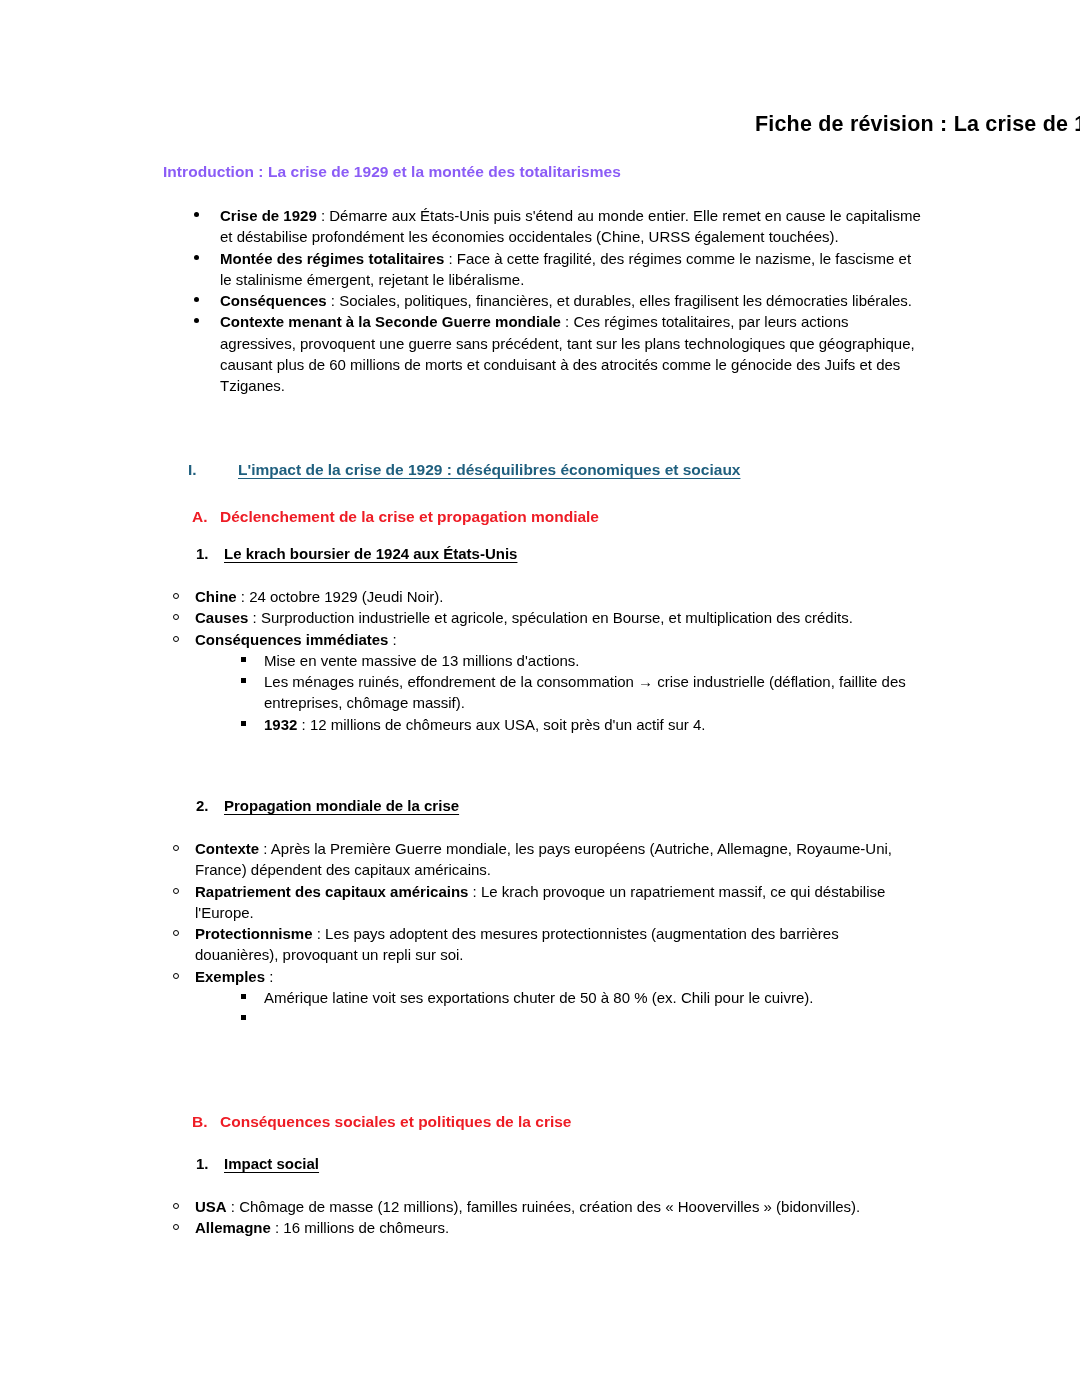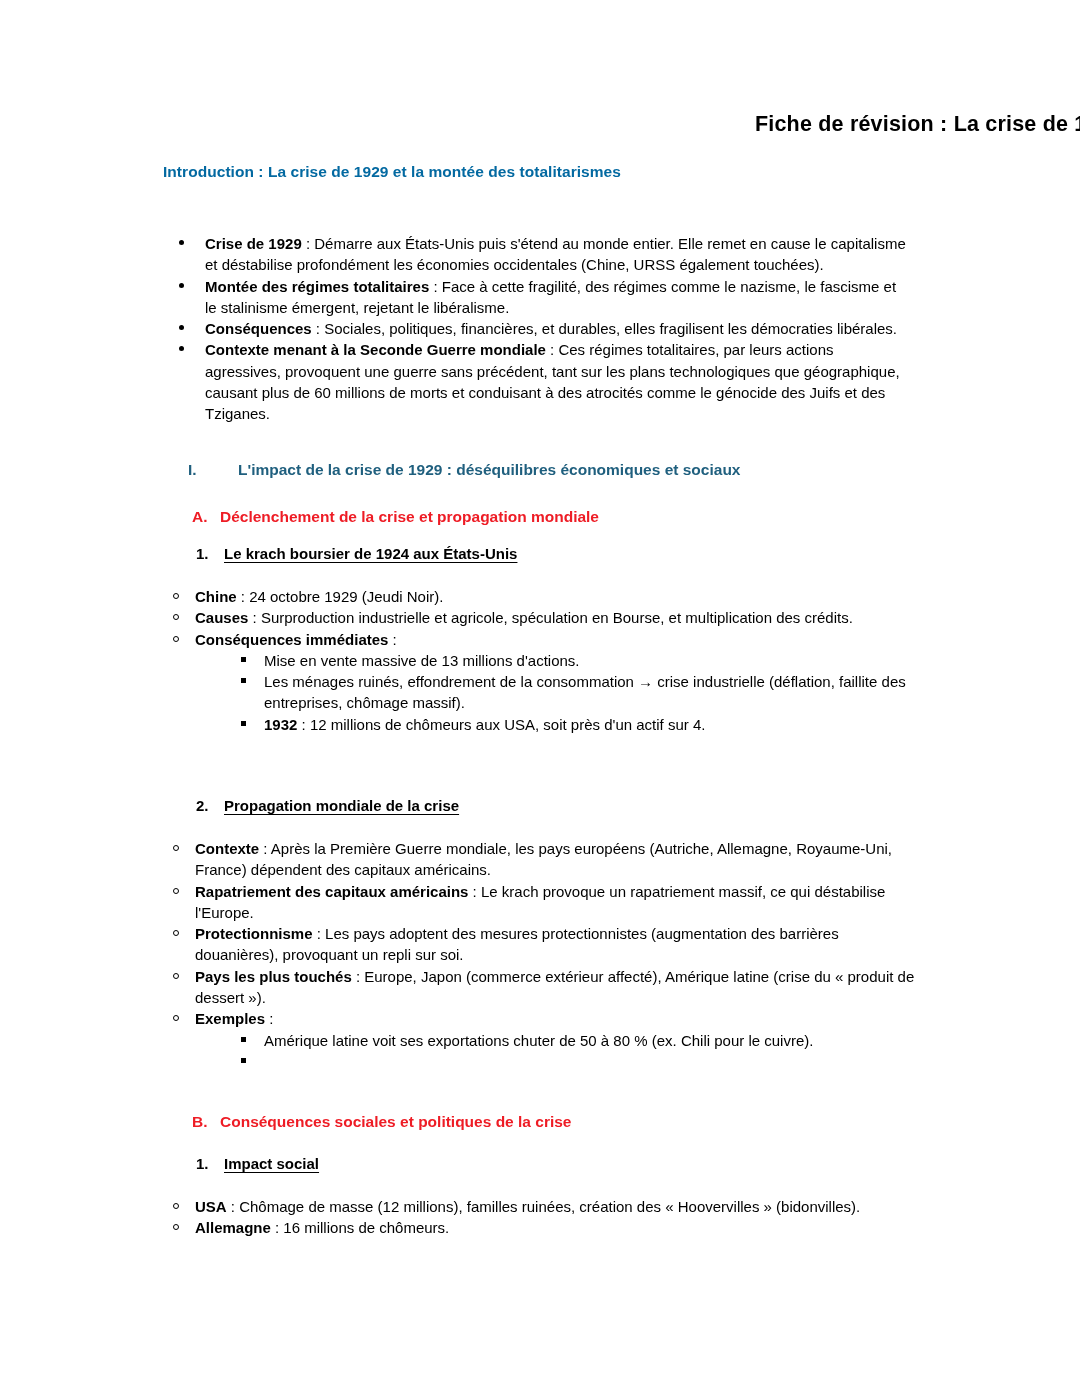--- a/index.html
+++ b/index.html
@@ -37,36 +37,36 @@
     padding-left: 43px;
   }
 
   
   .h-intro {
     position: absolute;
     left: 163px;
     top: 163px;
     font-size: 15.5px;
     font-weight: bold;
-    color: #0369a1;
+    color: #8b5cf6;
     letter-spacing: 0.05px;
   }
 
   .h-roman {
     position: absolute;
     left: 188px;
     top: 461px;
     font-size: 15.5px;
     font-weight: bold;
     color: #1f5f7e;
     display: flex;
     align-items: baseline;
   }
   .h-roman .num { width: 50px; display: inline-block; }
-  .h-roman .txt { text-underline-offset: 3px; }
+  .h-roman .txt { text-decoration: underline; text-underline-offset: 3px; }
 
   .h-letter {
     position: absolute;
     left: 192px;
     font-size: 15.5px;
     font-weight: bold;
     color: #ee1c25;
     display: flex;
     align-items: baseline;
   }
@@ -128,21 +128,21 @@
 </style>
 </head>
 <body>
 
 <div class="page">
 
   <div class="doc-title">Fiche de révision : La crise de 1929</div>
 
   <div class="h-intro">Introduction : La crise de 1929 et la montée des totalitarismes</div>
 
-  <div class="blk" style="left:148px; top:205px; width:760px;margin-top:28px;">
+  <div class="blk" style="left:163px; top:205px; width:760px;">
     <div class="li lvl1">
       <span class="mk"></span>
       <b>Crise de 1929</b><span> : Démarre aux États-Unis puis s'étend au monde entier. Elle remet en cause le capitalisme et déstabilise profondément les économies occidentales (Chine, URSS également touchées).</span>
     </div>
     <div class="li lvl1">
       <span class="mk"></span>
       <b>Montée des régimes totalitaires</b><span> : Face à cette fragilité, des régimes comme le nazisme, le fascisme et le stalinisme émergent, rejetant le libéralisme.</span>
     </div>
     <div class="li lvl1">
       <span class="mk"></span>
@@ -209,24 +209,20 @@
     <div class="li lvl2">
       <span class="mk"></span>
       <b>Rapatriement des capitaux américains</b><span> : Le krach provoque un rapatriement massif, ce qui déstabilise l'Europe.</span>
     </div>
     <div class="li lvl2">
       <span class="mk"></span>
       <b>Protectionnisme</b><span> : Les pays adoptent des mesures protectionnistes (augmentation des barrières douanières), provoquant un repli sur soi.</span>
     </div>
     <div class="li lvl2">
       <span class="mk"></span>
-      <b>Pays les plus touchés</b><span> : Europe, Japon (commerce extérieur affecté), Amérique latine (crise du « produit de dessert »).</span>
-    </div>
-    <div class="li lvl2">
-      <span class="mk"></span>
       <b>Exemples</b><span> :</span>
     </div>
     <div class="li lvl3">
       <span class="mk"></span>
       <span>Amérique latine voit ses exportations chuter de 50 à 80 % (ex. Chili pour le cuivre).</span>
     </div>
     <div class="li lvl3">
       <span class="mk"></span>
     </div>
   </div>

